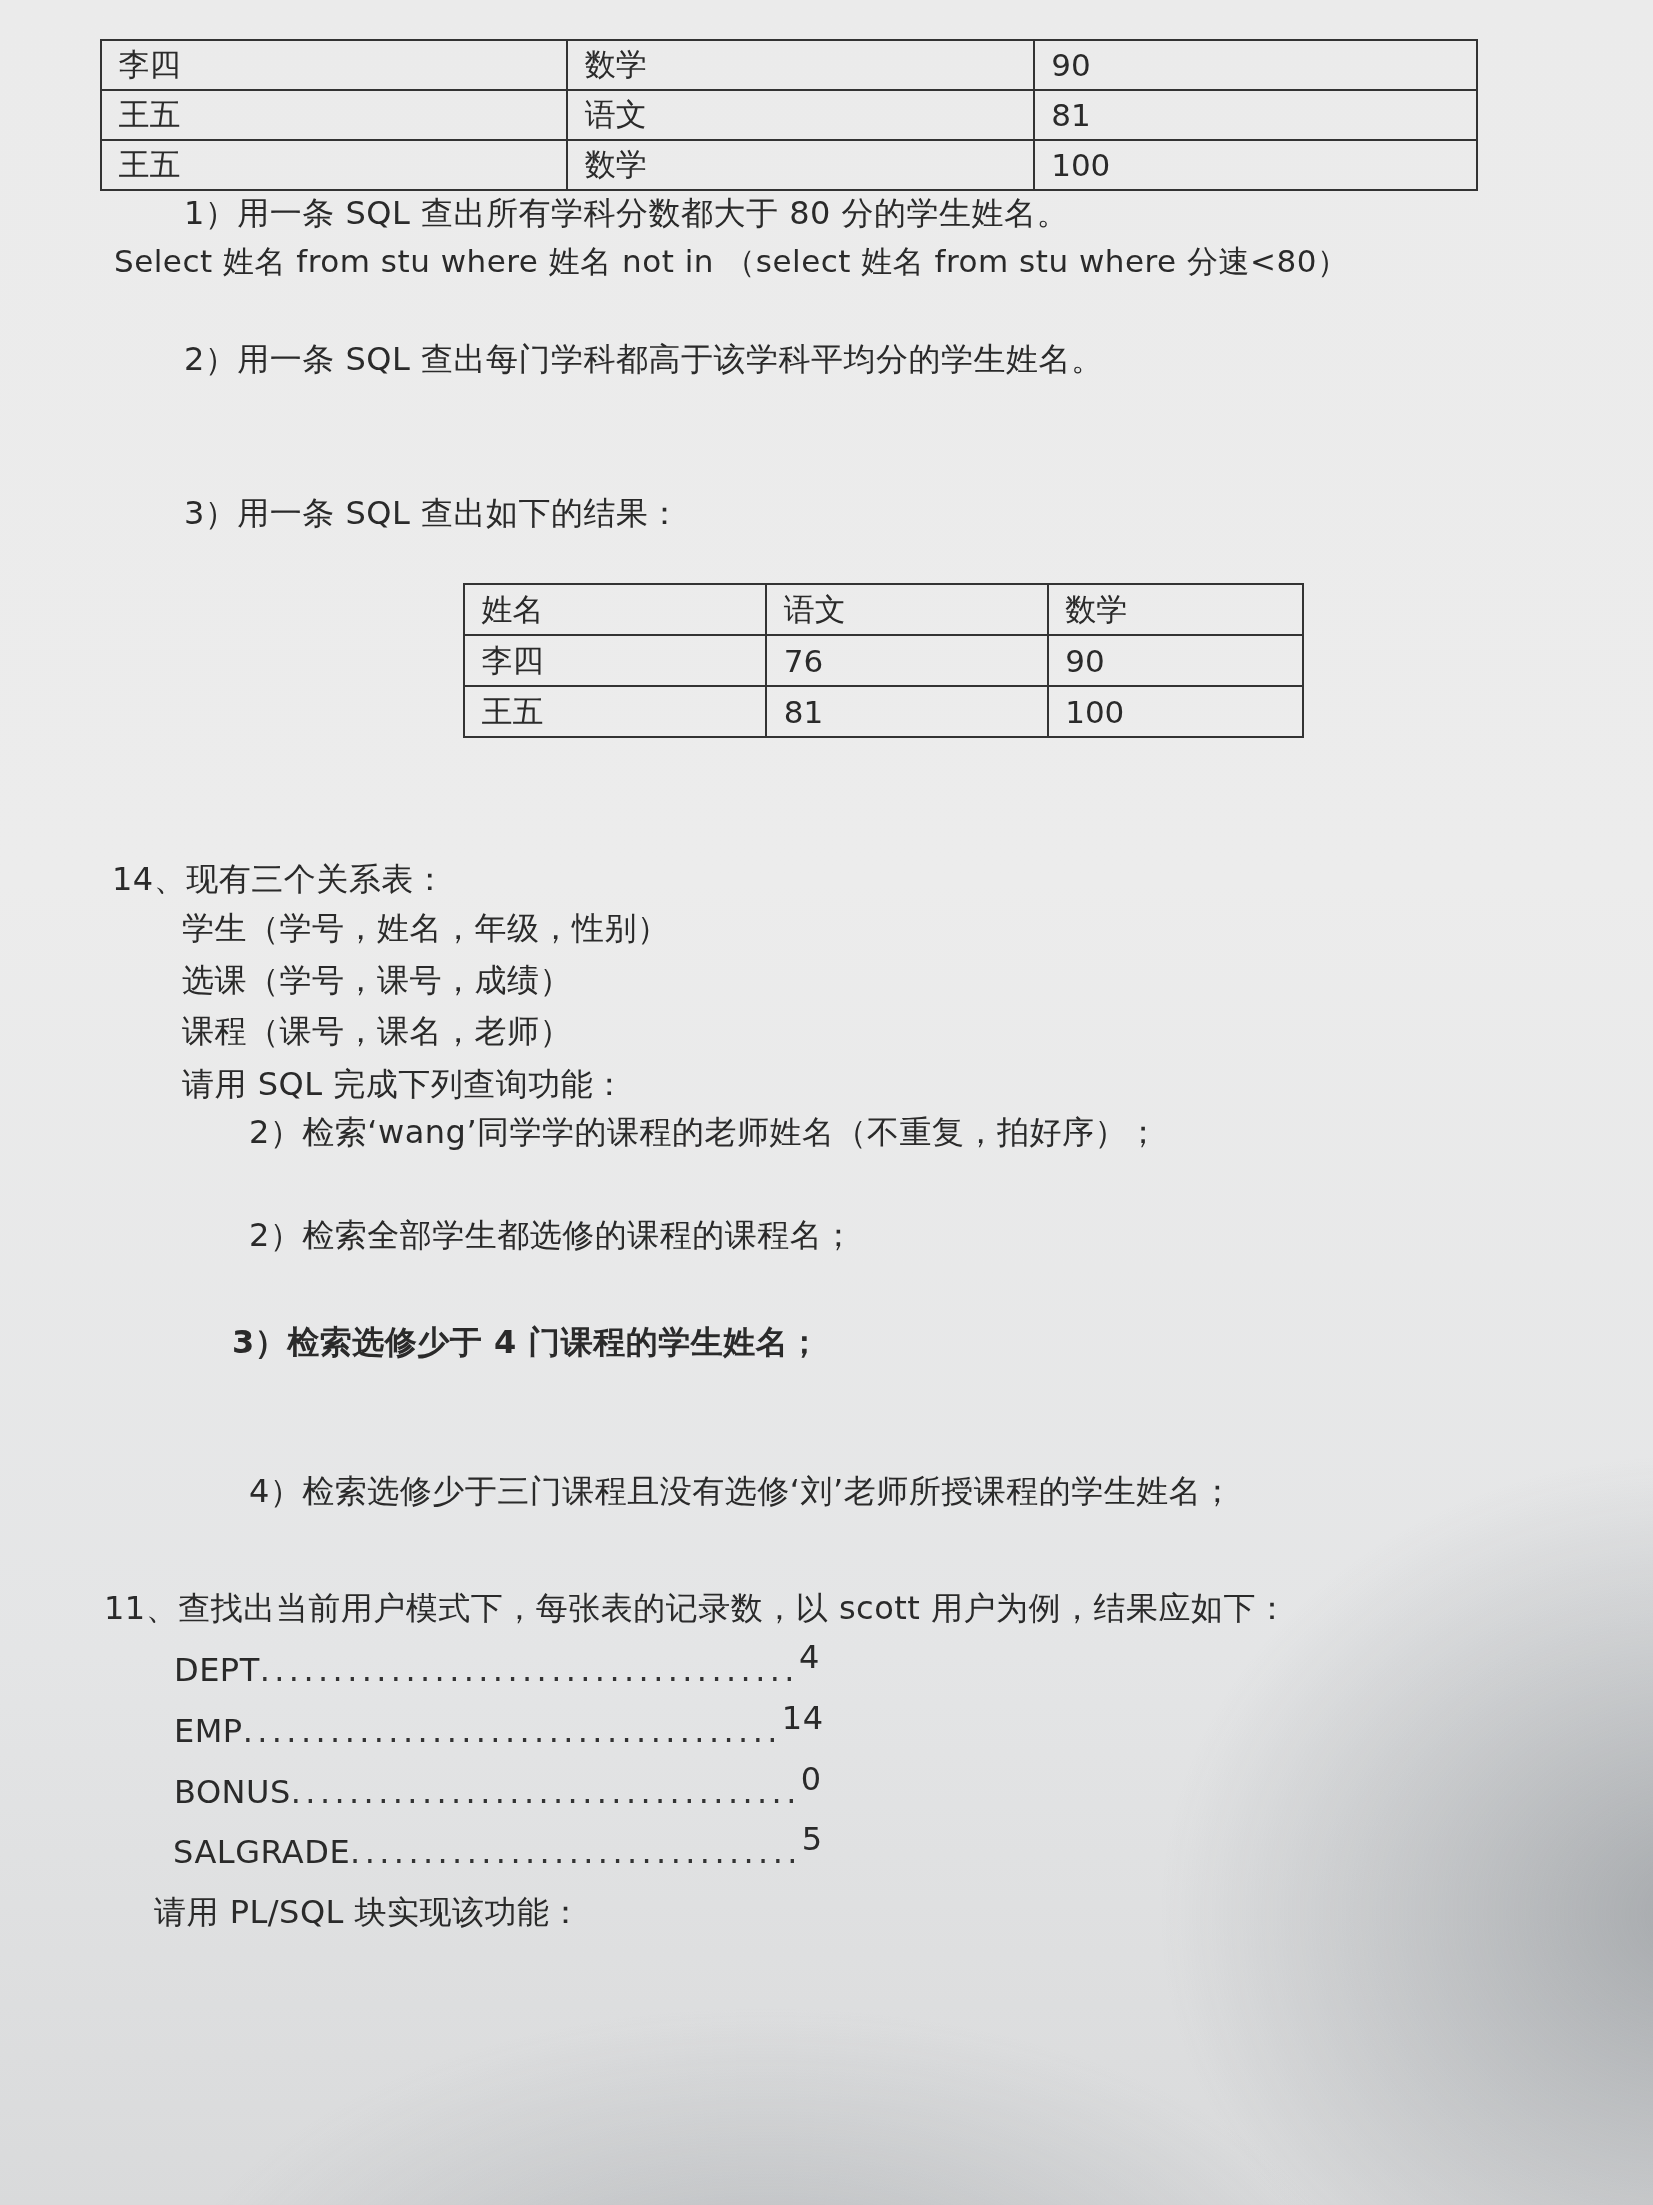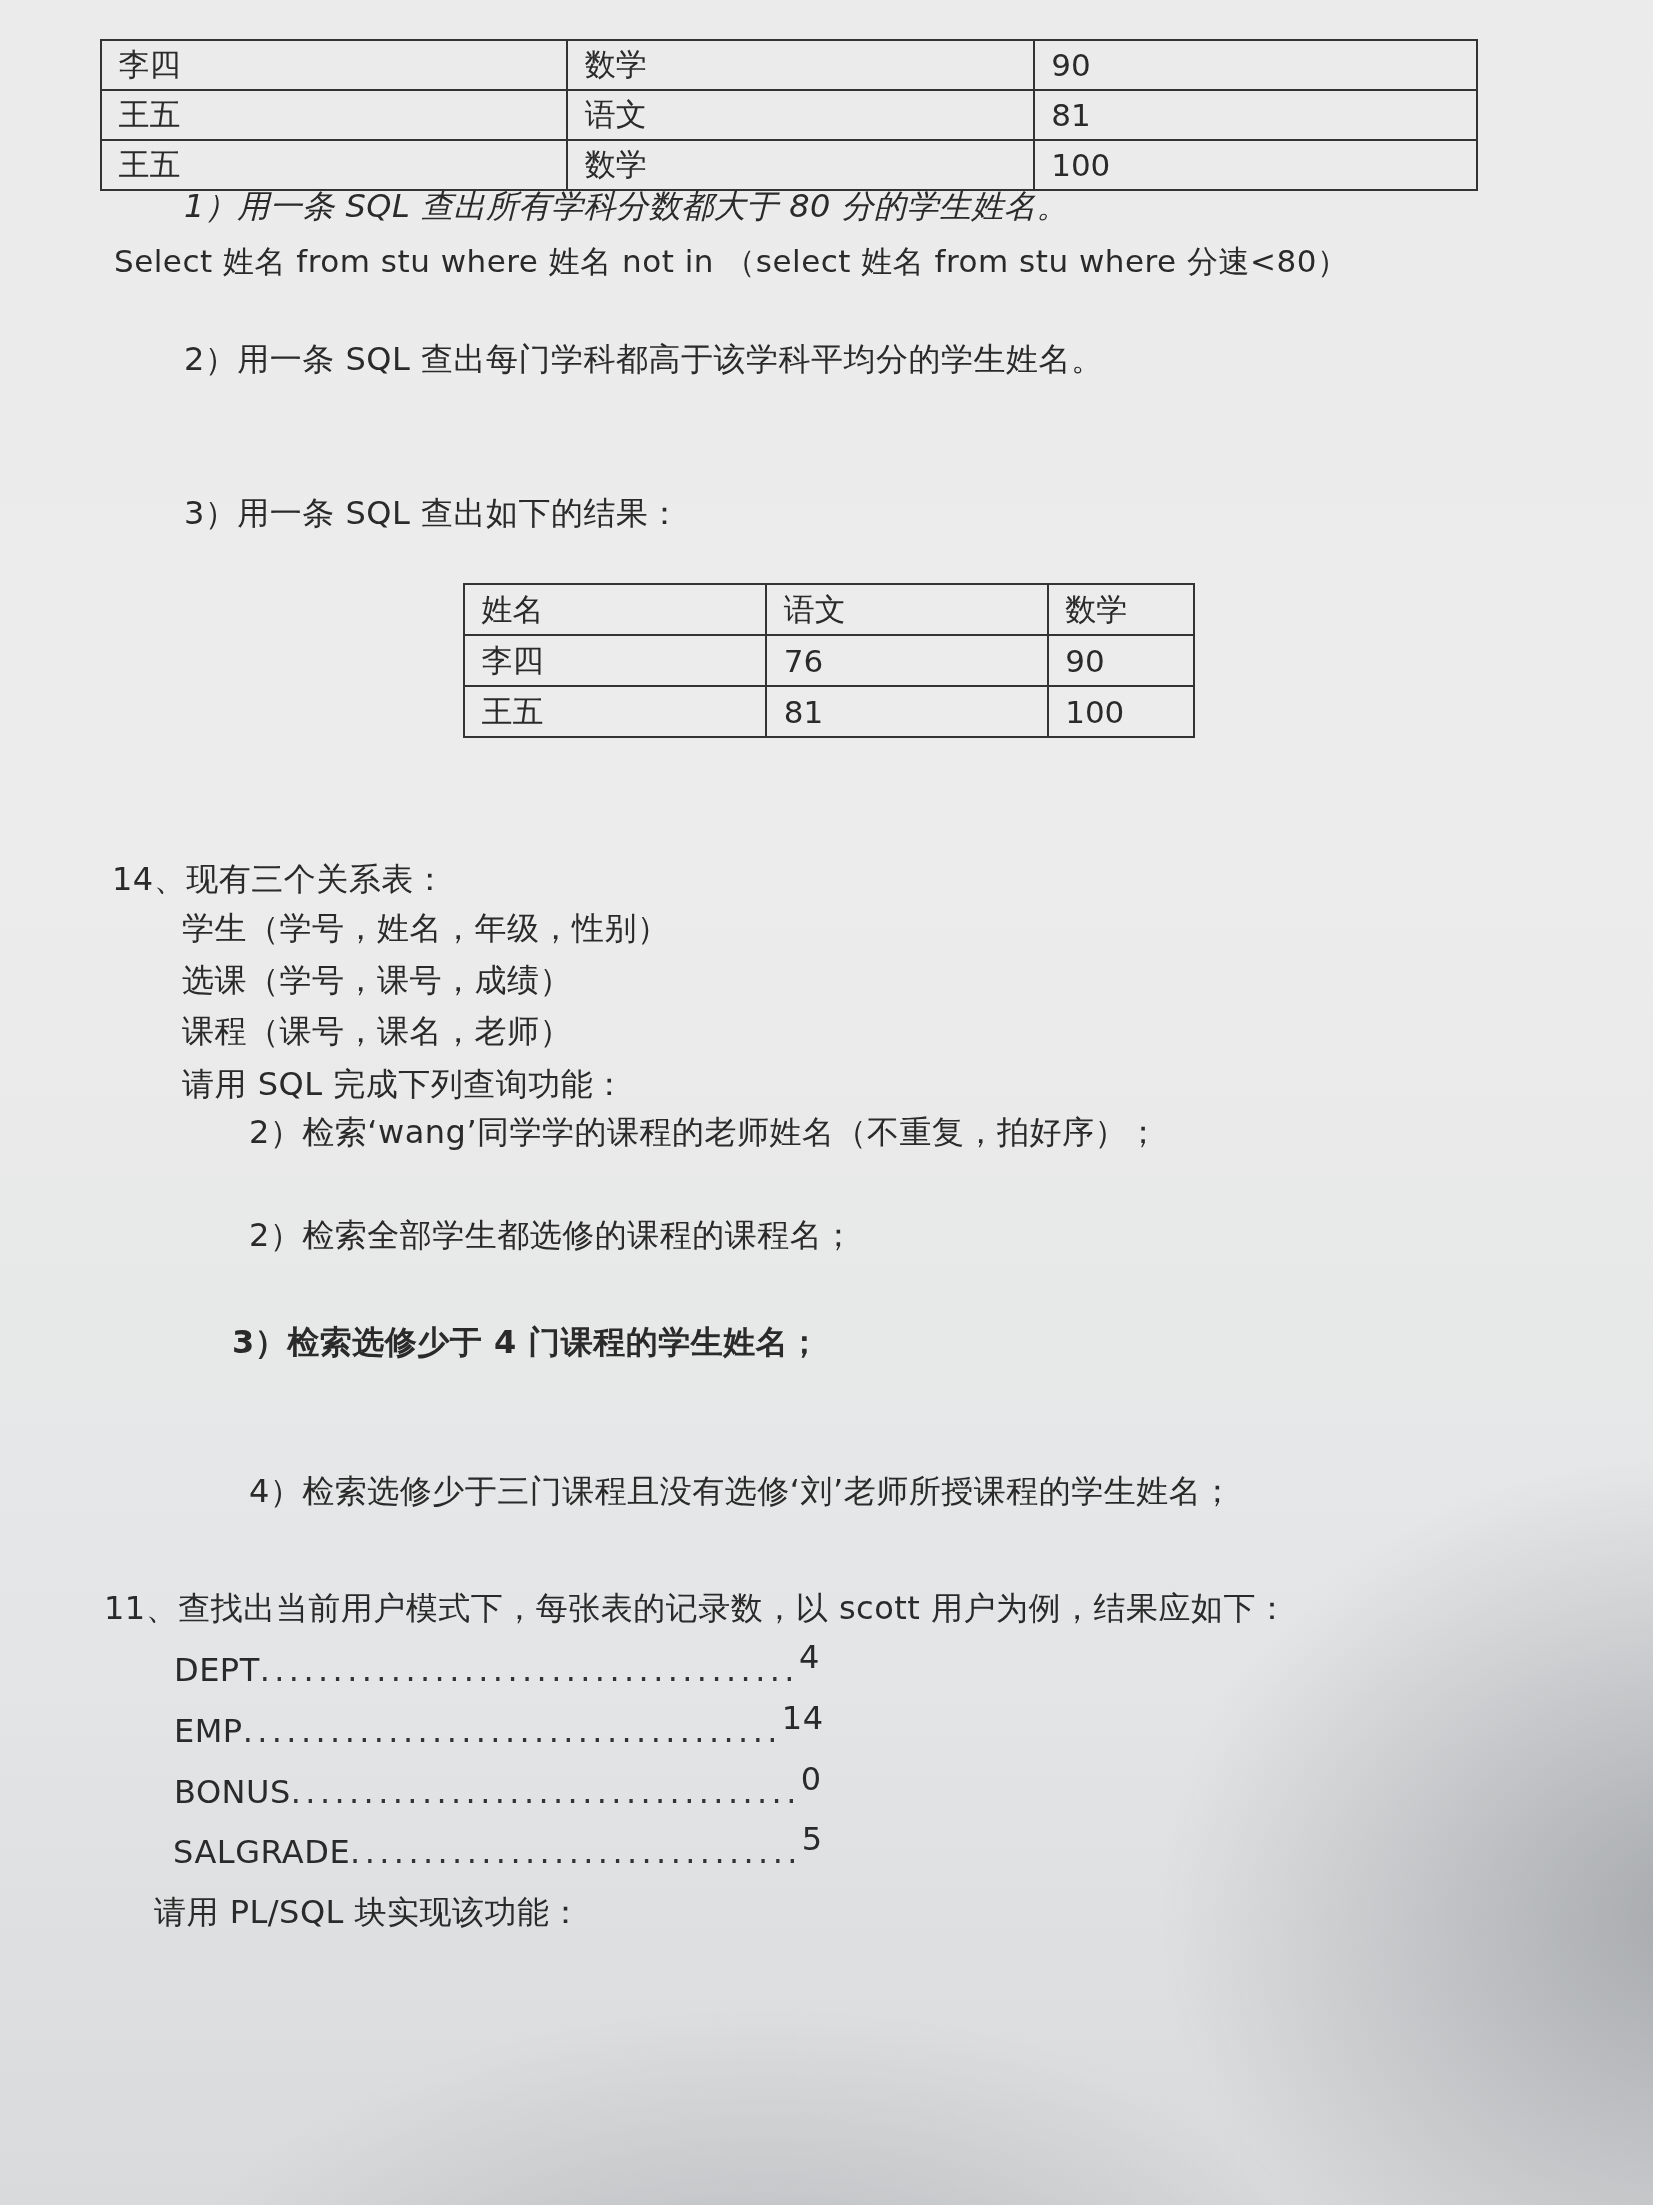--- a/index.html
+++ b/index.html
@@ -30,21 +30,21 @@
       border: 2.7px solid #333;
       padding: 0 0 0 16.4px;
       vertical-align: middle;
       color: #2a2a2a;
     }
     table.top-table { left: 100px; top: 39px; width: 1378px; }
     table.top-table td { height: 48px; }
     table.top-table td:nth-child(1) { width: 448px; }
     table.top-table td:nth-child(2) { width: 448px; }
 
-    table.result-table { left: 463px; top: 583px; width: 732px; }
+    table.result-table { left: 463px; top: 583px; width: 841px; }
     table.result-table td { height: 49px; }
     table.result-table td:nth-child(1) { width: 284px; }
     table.result-table td:nth-child(2) { width: 263px; }
 
     .leader {
       display: inline-block;
       letter-spacing: 4.4px;
       color: #333;
     }
   </style>
@@ -64,21 +64,21 @@
       <td>81</td>
     </tr>
     <tr>
       <td>王五</td>
       <td>数学</td>
       <td>100</td>
     </tr>
   </tbody>
 </table>
 
-<div class="abs t" style="left:184px; top:190px;font-style:italic;">1）用一条 SQL 查出所有学科分数都大于 80 分的学生姓名。</div>
+<div class="abs t" style="left:184px; top:197px;">1）用一条 SQL 查出所有学科分数都大于 80 分的学生姓名。</div>
 <div class="abs t" style="left:114px; top:246px; font-size:31px;">Select  姓名  from    stu where  姓名  not in （select  姓名  from stu where  分速&lt;80）</div>
 <div class="abs t" style="left:184px; top:343px;">2）用一条 SQL 查出每门学科都高于该学科平均分的学生姓名。</div>
 <div class="abs t" style="left:184px; top:497px;">3）用一条 SQL 查出如下的结果：</div>
 
 <table class="grid result-table">
   <tbody>
     <tr>
       <td>姓名</td>
       <td>语文</td>
       <td>数学</td>

